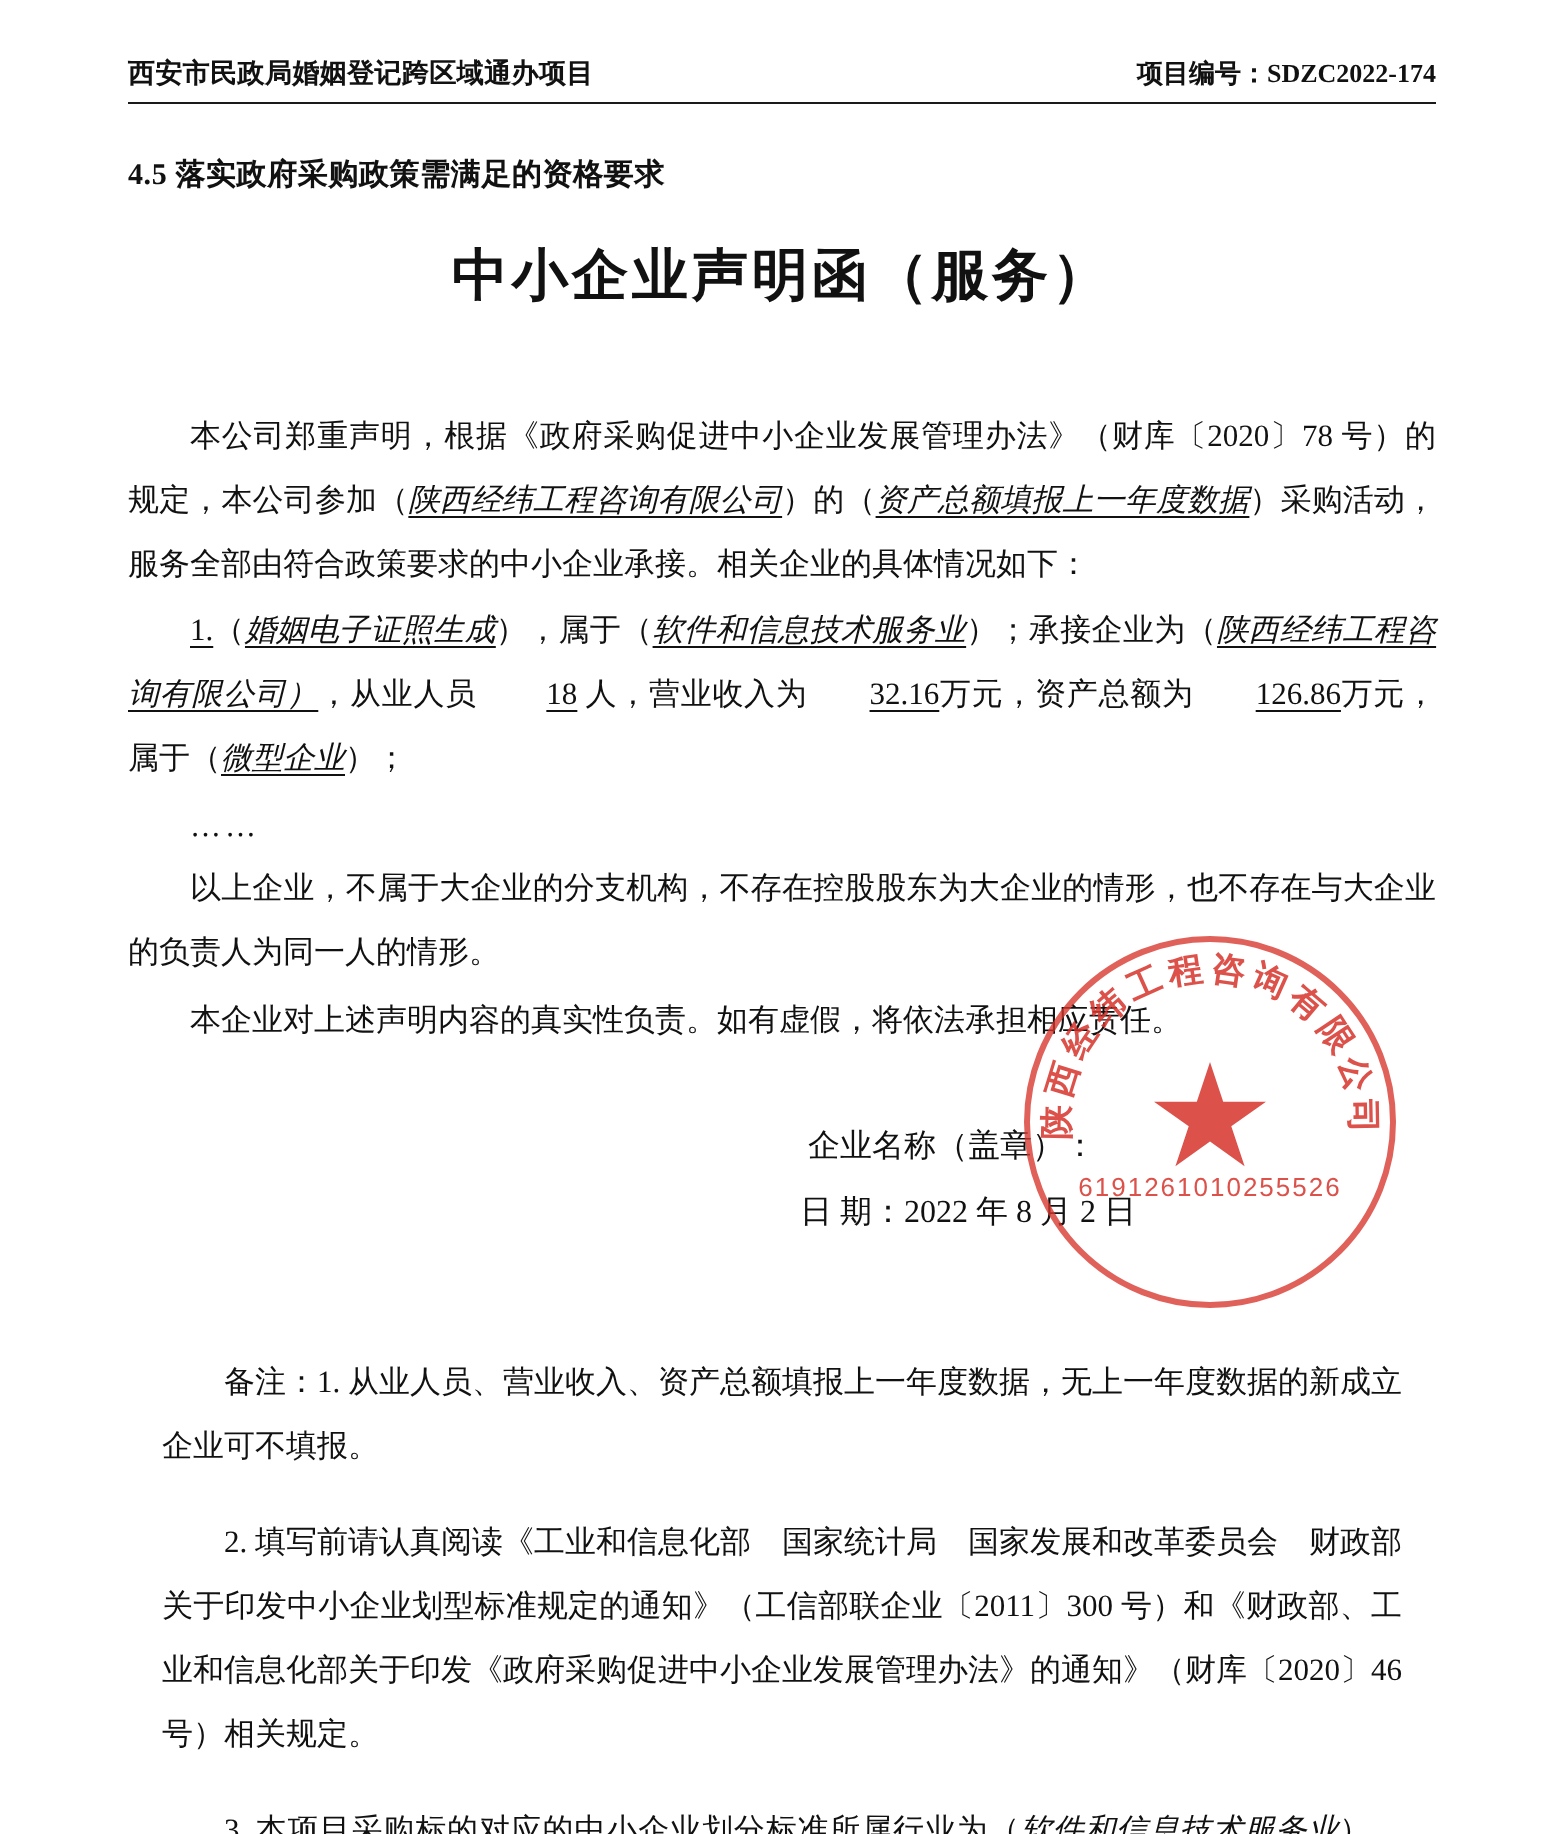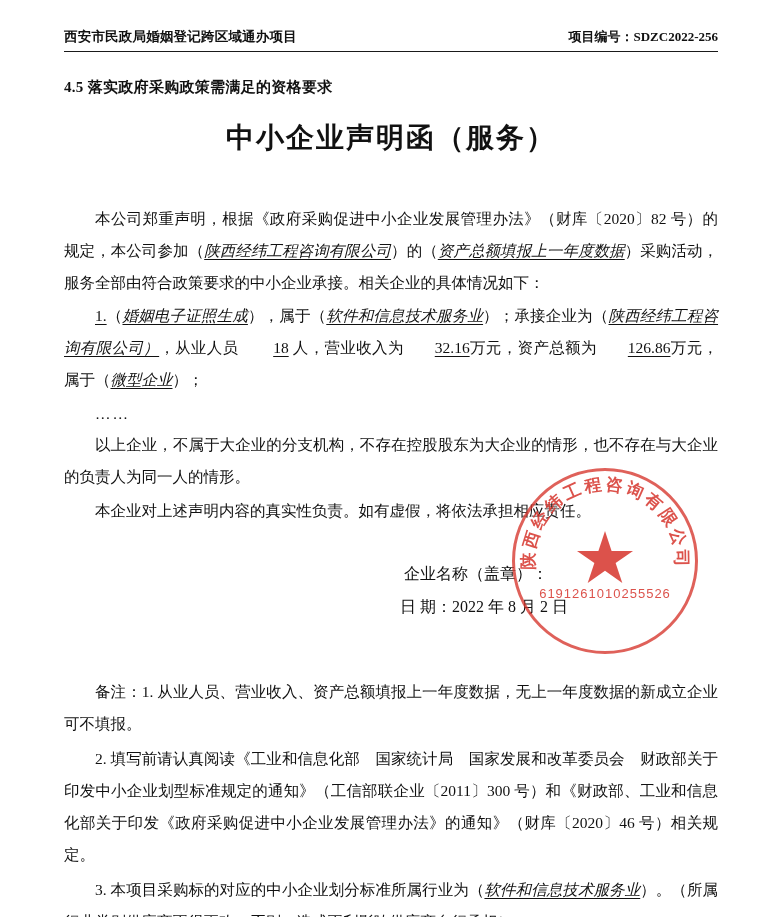--- a/index.html
+++ b/index.html
@@ -168,42 +168,42 @@
 
   
   .notes {
     margin-top: 52px;
     font-size: 15.5px;
     line-height: 2.05;
     text-align: justify;
     text-justify: inter-ideograph;
   }
   .note {
-    margin: 0;
+    margin: 17px;
     text-indent: 2em;
   }
   .note + .note { margin-top: 4px; }
 </style>
 </head>
 <body>
 
 <div class="page">
 
   <div class="header">
     <div class="header-left">西安市民政局婚姻登记跨区域通办项目</div>
-    <div class="header-right">项目编号：SDZC2022-256</div>
+    <div class="header-right">项目编号：SDZC2022-174</div>
   </div>
 
   <div class="section-title">4.5 落实政府采购政策需满足的资格要求</div>
 
   <div class="doc-title">中小企业声明函（服务）</div>
 
   <div class="body-block">
 
-    <p class="p"><span>本公司郑重声明，根据《政府采购促进中小企业发展管理办法》（财库〔2020〕82 号）的规定，本公司参加（</span><span class="u ital">陕西经纬工程咨询有限公司</span><span>）的（</span><span class="u ital">资产总额填报上一年度数据</span><span>）采购活动，服务全部由符合政策要求的中小企业承接。相关企业的具体情况如下：</span></p>
+    <p class="p"><span>本公司郑重声明，根据《政府采购促进中小企业发展管理办法》（财库〔2020〕78 号）的规定，本公司参加（</span><span class="u ital">陕西经纬工程咨询有限公司</span><span>）的（</span><span class="u ital">资产总额填报上一年度数据</span><span>）采购活动，服务全部由符合政策要求的中小企业承接。相关企业的具体情况如下：</span></p>
 
     <p class="p"><span class="u">1.</span><span>（</span><span class="u ital">婚姻电子证照生成</span><span>），属于（</span><span class="u ital">软件和信息技术服务业</span><span>）；承接企业为（</span><span class="u ital">陕西经纬工程咨询有限公司）</span><span>，从业人员</span><span class="blank">18</span><span>人，营业收入为</span><span class="blank">32.16</span><span>万元，资产总额为</span><span class="blank">126.86</span><span>万元，属于（</span><span class="u ital">微型企业</span><span>）；</span></p>
 
     <span class="dots">……</span>
 
     <p class="p">以上企业，不属于大企业的分支机构，不存在控股股东为大企业的情形，也不存在与大企业的负责人为同一人的情形。</p>
 
     <p class="p">本企业对上述声明内容的真实性负责。如有虚假，将依法承担相应责任。</p>
   </div>
 

